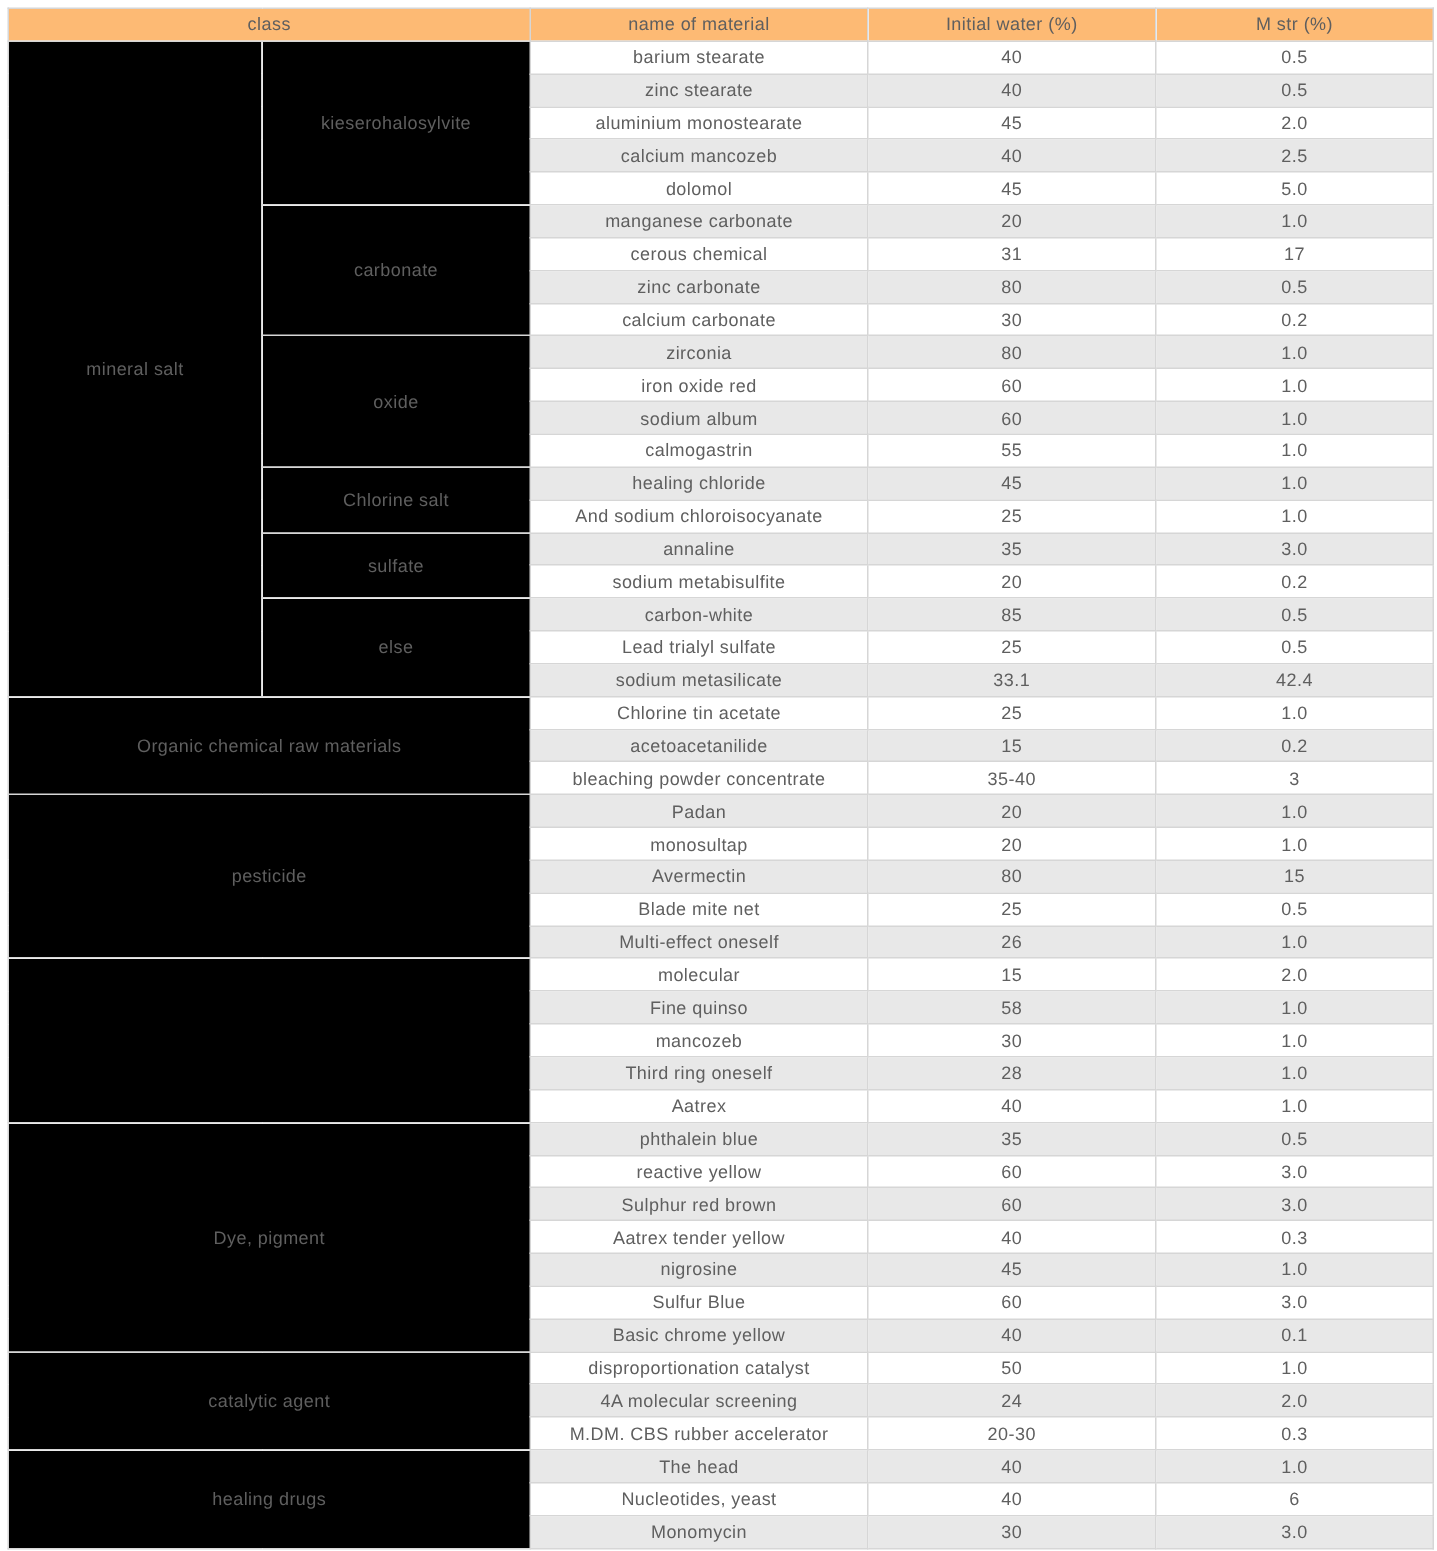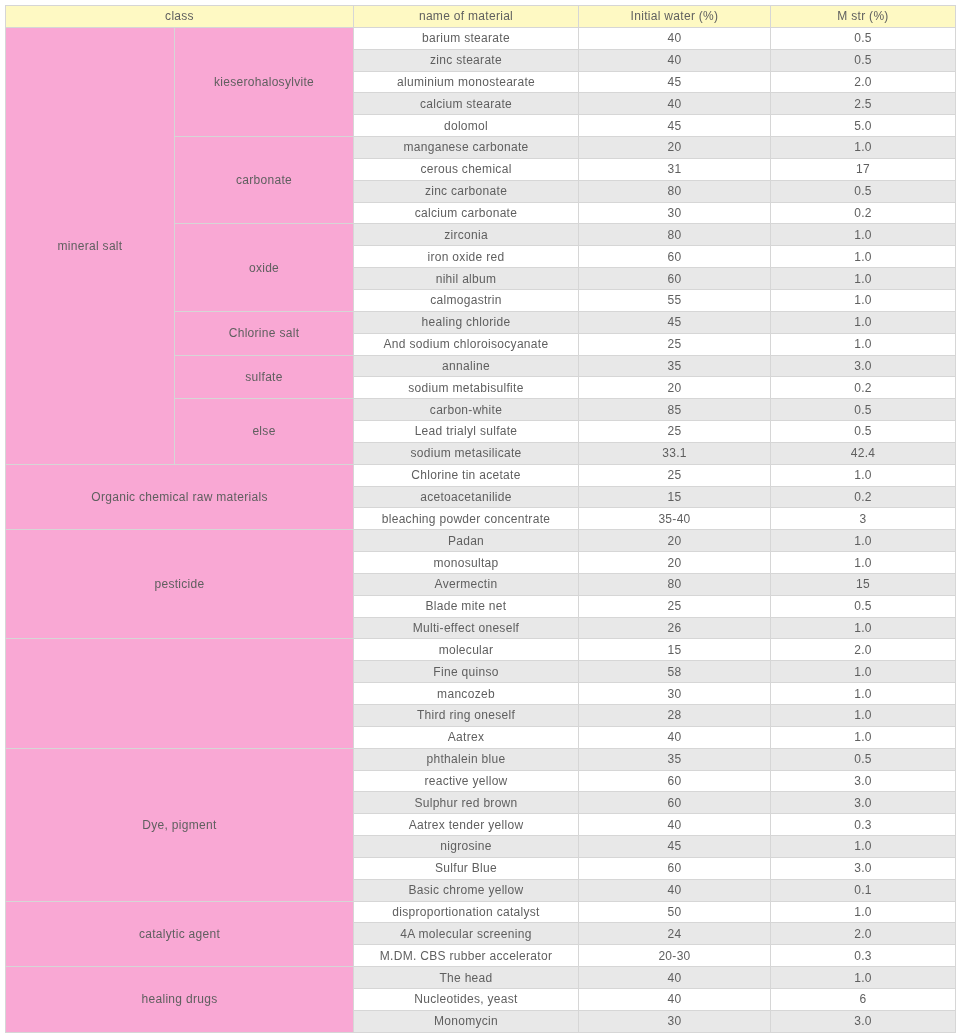--- a/index.html
+++ b/index.html
@@ -22,23 +22,23 @@
     font-size:12px;
     font-weight:normal;
     height:21.85px;
     padding:0 2px;
     background:#ffffff;
     overflow:hidden;
     white-space:nowrap;
     color:#5f5f5f;
     letter-spacing:0.3px;
   }
-  .materials th { background:#fef9c3;margin-left:45px; }
+  .materials th { background:#fdba74;margin-left:45px; }
   .materials td.stripe { background:#e8e8e8; }
-  .materials td.class-cell, .materials td.subclass-cell { background:#f9a8d4; }
+  .materials td.class-cell, .materials td.subclass-cell { background:#000000; }
 </style>
 </head>
 <body>
 
 <div class="table-wrap">
   <table class="materials">
     <colgroup>
       <col style="width:169px">
       <col style="width:179px">
       <col style="width:225px">
@@ -65,21 +65,21 @@
           <td class="data-cell stripe">zinc stearate</td>
           <td class="data-cell stripe">40</td>
           <td class="data-cell stripe">0.5</td>
         </tr>
         <tr>
           <td class="data-cell">aluminium monostearate</td>
           <td class="data-cell">45</td>
           <td class="data-cell">2.0</td>
         </tr>
         <tr>
-          <td class="data-cell stripe">calcium stearate</td>
+          <td class="data-cell stripe">calcium mancozeb</td>
           <td class="data-cell stripe">40</td>
           <td class="data-cell stripe">2.5</td>
         </tr>
         <tr>
           <td class="data-cell">dolomol</td>
           <td class="data-cell">45</td>
           <td class="data-cell">5.0</td>
         </tr>
         <tr>
           <td class="subclass-cell" rowspan="4">carbonate</td>
@@ -107,21 +107,21 @@
           <td class="data-cell stripe">zirconia</td>
           <td class="data-cell stripe">80</td>
           <td class="data-cell stripe">1.0</td>
         </tr>
         <tr>
           <td class="data-cell">iron oxide red</td>
           <td class="data-cell">60</td>
           <td class="data-cell">1.0</td>
         </tr>
         <tr>
-          <td class="data-cell stripe">nihil album</td>
+          <td class="data-cell stripe">sodium album</td>
           <td class="data-cell stripe">60</td>
           <td class="data-cell stripe">1.0</td>
         </tr>
         <tr>
           <td class="data-cell">calmogastrin</td>
           <td class="data-cell">55</td>
           <td class="data-cell">1.0</td>
         </tr>
         <tr>
           <td class="subclass-cell" rowspan="2">Chlorine salt</td>

